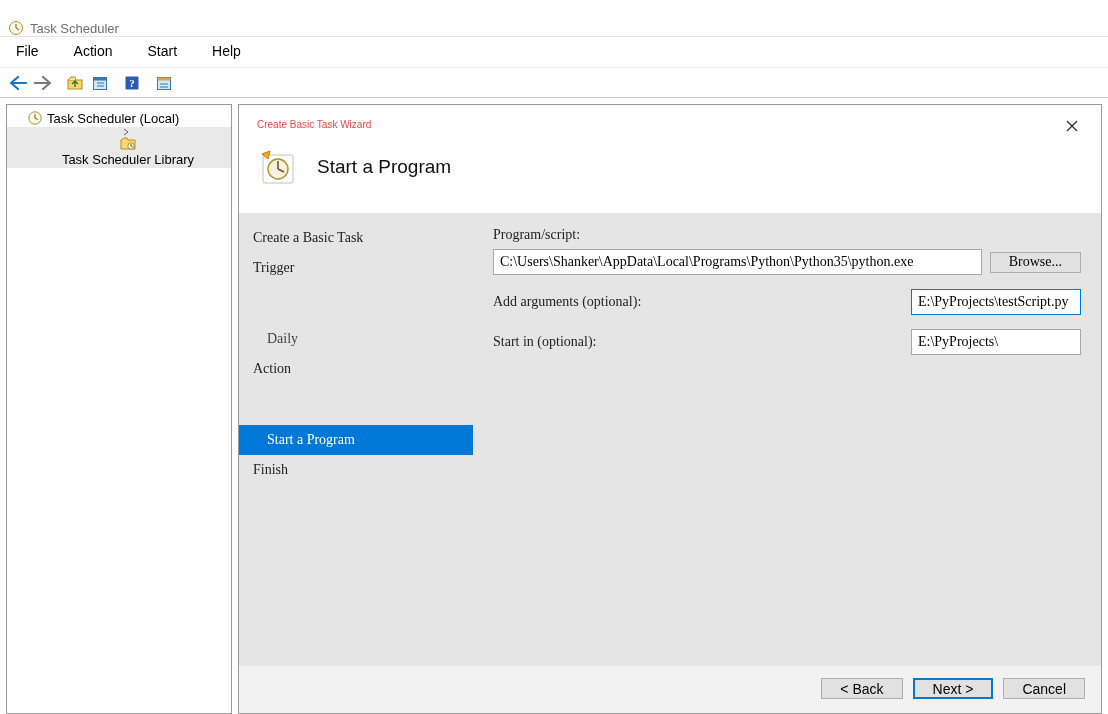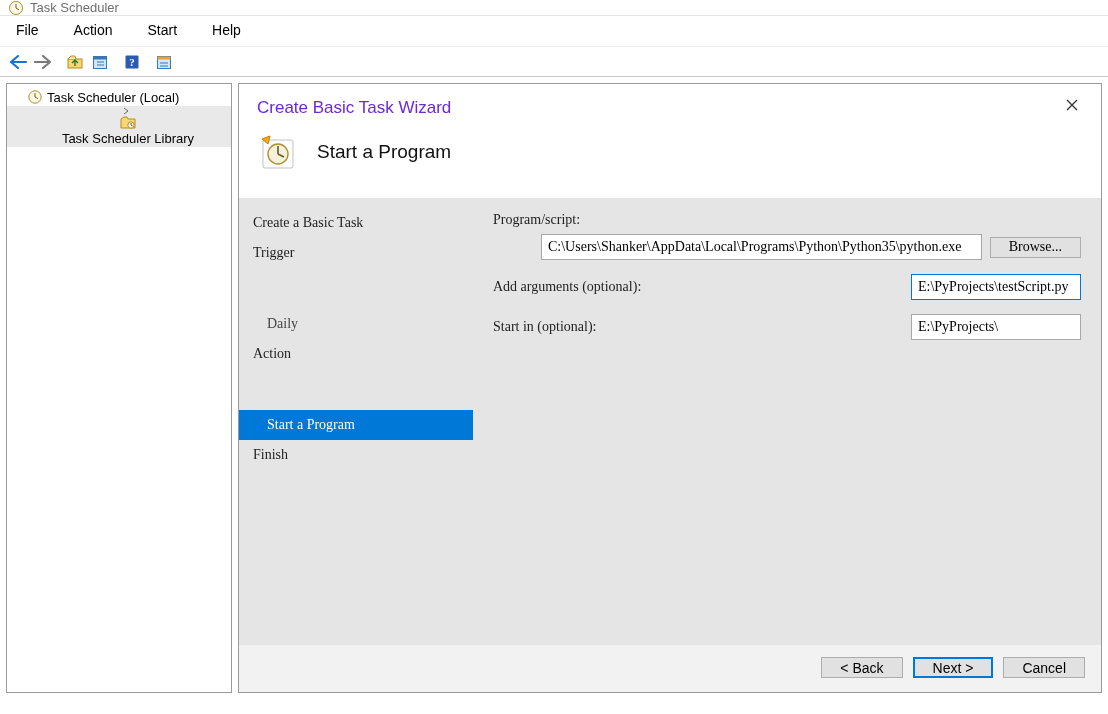--- a/index.html
+++ b/index.html
@@ -6,22 +6,22 @@
   html, body {
     margin: 0; padding: 0;
     width: 1108px; height: 714px;
     font-family: "Segoe UI", Tahoma, sans-serif;
     font-size: 12px;
     background: #fff;
     color: #000;
     overflow: hidden;
   }
   .titlebar {
-    display: flex; align-items: flex-start;
-    height: 16px;
+    display: flex; align-items: flex-end;
+    height: 37px;
     padding: 0 8px;
     border-bottom: 1px solid #e5e5e5;
     color: #6f6f6f;
     font-size: 13px;
   }
   .titlebar .app-icon { margin-right: 6px; }
   .menubar {
     display: flex;
     padding: 2px 6px 4px 6px;
     font-size: 14px;
@@ -67,22 +67,22 @@
     position: relative;
   }
   .wizard {
     position: absolute;
     left: 0; top: 0; right: 0; bottom: 0;
     display: flex; flex-direction: column;
   }
   .wizard-header {
     padding: 14px 18px 10px 18px;
     display: flex; justify-content: space-between; align-items: flex-start;
-    font-size: 17px;
-    color: #6d28d9;
+    font-size: 10px;
+    color: #ef4444;
     background: #fff;
   }
   .wizard-close { font-size: 18px; color:#333; background:none; border:none; padding:0 4px; line-height:1;}
   .wizard-banner {
     display:flex; align-items:center;
     padding: 4px 18px 26px 18px;
     gap: 20px;
   }
   .wizard-banner .big-icon {
     width: 40px; height: 40px;
@@ -120,21 +120,21 @@
   .form-label-wide { flex:1; }
   .text-input {
     border: 1px solid #a8a8a8;
     background: #fff;
     height: 26px;
     padding: 2px 6px;
     font-size: 14px;
     font-family: inherit;
     outline: none;
   }
-  .text-input.pscript { flex:1;margin-left:48px; }
+  .text-input.pscript { flex:1; }
   .text-input.short { width: 170px; }
   .text-input.focused { border: 1px solid #0078d7; }
   .browse-btn, .wizard-btn {
     background: #e1e1e1;
     border: 1px solid #adadad;
     height: 21px;
     font-size: 14px;
     font-family: inherit;
     padding: 0 18px;
   }

